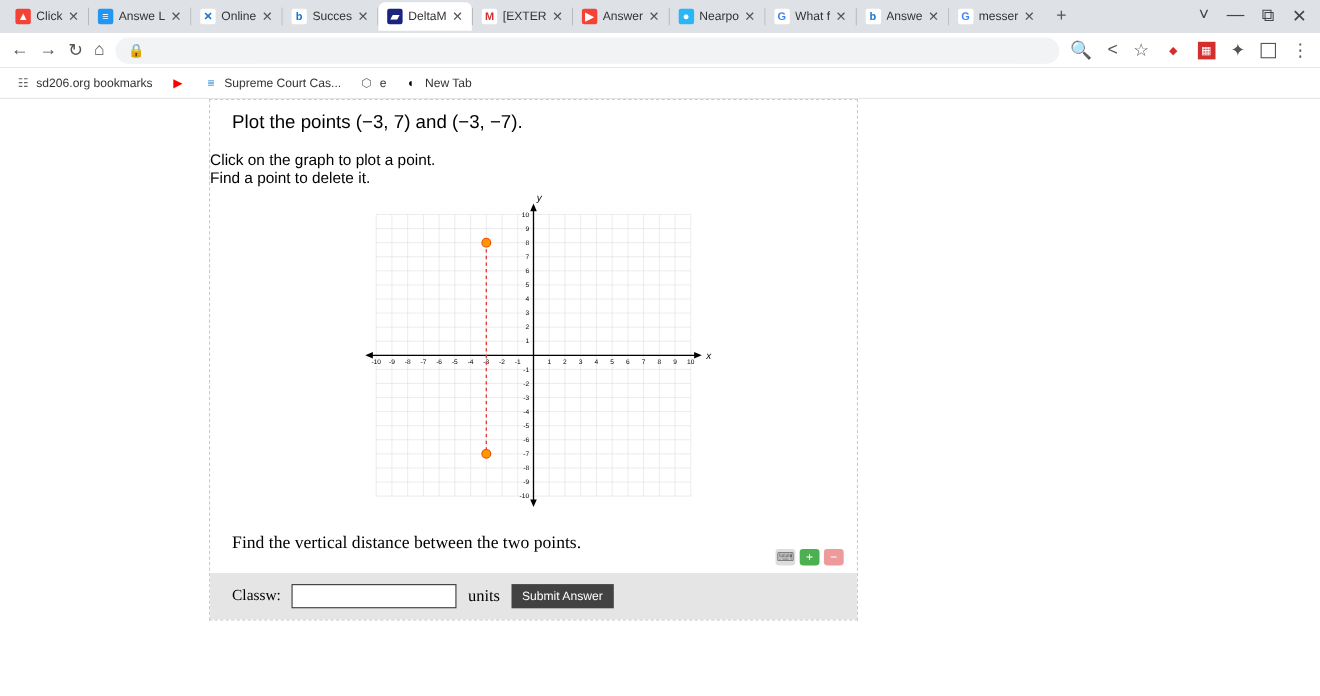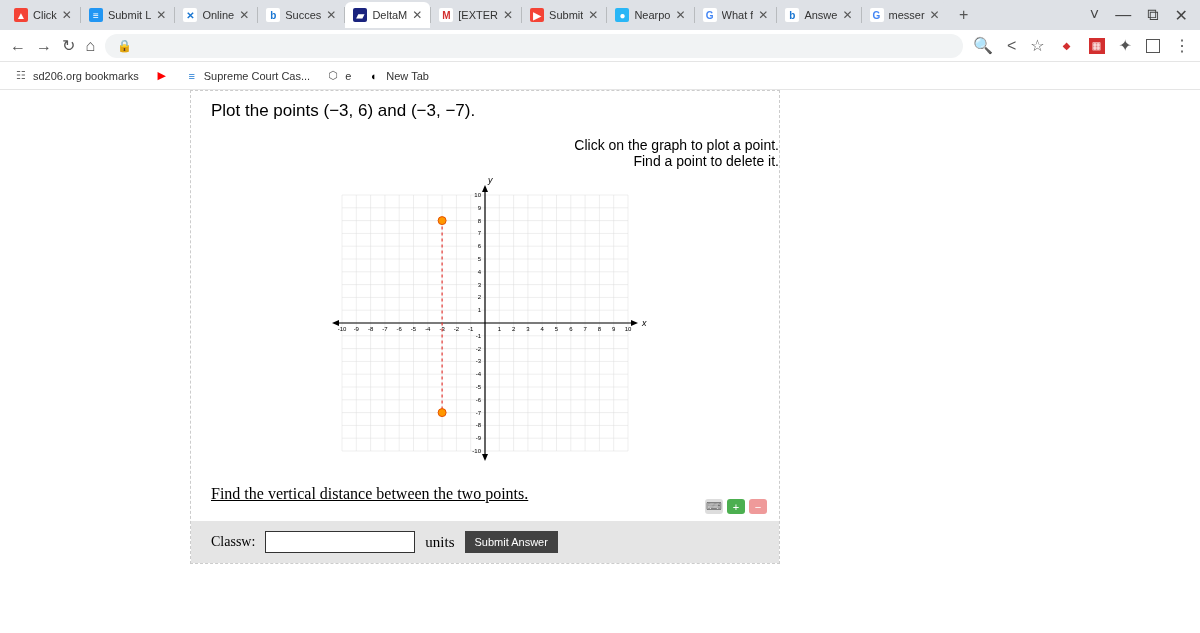--- a/index.html
+++ b/index.html
@@ -24,26 +24,26 @@
   .right-icons span, .right-icons svg { cursor: pointer; }
   .ext-icon { width: 16px; height: 16px; display: inline-flex; align-items: center; justify-content: center; font-size: 10px; }
   
   .bookmarks-bar { display: flex; align-items: center; height: 28px; background: #fff; padding: 0 14px; gap: 16px; border-bottom: 1px solid #e5e5e5; font-size: 11px; color: #333; }
   .bookmark-item { display: flex; align-items: center; gap: 5px; cursor: pointer; }
   .bm-icon { width: 14px; height: 14px; display: inline-flex; align-items: center; justify-content: center; }
   
   .content-area { height: calc(633px - 90px); overflow: hidden; position: relative; background: #fff; }
   .problem-panel { width: 590px; margin-left: 190px; border: 1px dashed #ccc; border-left: 1px dashed #ccc; border-right: 1px dashed #ccc; padding: 0; }
   .problem-title { font-family: 'Times New Roman', serif; font-size: 17px; padding: 10px 20px; }
-  .instructions { text-align: right; font-family: 'Times New Roman', serif; font-size: 14px; margin-top: 6px; }
+  .instructions { text-align: left; font-family: 'Times New Roman', serif; font-size: 14px; margin-top: 6px; }
   
   .graph-container { display: flex; justify-content: center; margin-top: 4px; position: relative; }
   .graph-svg { display: block; }
   
-  .question-text { font-family: 'Times New Roman', serif; font-size: 16px; padding: 12px 20px 18px; text-decoration: underline; }
+  .question-text { font-family: 'Times New Roman', serif; font-size: 16px; padding: 12px 20px 18px; }
   
   .answer-bar { background: #e5e5e5; display: flex; align-items: center; padding: 10px 20px; gap: 10px; position: relative; }
   .answer-label { font-family: 'Times New Roman', serif; font-size: 14px; }
   .answer-input { width: 150px; height: 22px; border: 1px solid #333; background: #fff; padding: 0 4px; }
   .units-label { font-family: 'Times New Roman', serif; font-size: 15px; }
   .submit-btn { background: #424242; color: #fff; font-size: 11px; padding: 5px 10px; border: none; cursor: pointer; }
   .float-controls { position: absolute; right: 12px; top: -22px; display: flex; gap: 4px; }
   .float-controls .ctrl { width: 18px; height: 15px; border-radius: 3px; display: flex; align-items: center; justify-content: center; font-size: 11px; cursor: pointer; }
   .ctrl.kb { background: #ddd; color: #666; }
   .ctrl.plus { background: #4caf50; color: #fff; }
@@ -54,21 +54,21 @@
 
 <div class="tab-strip">
     <div class="tab">
       <span class="favicon" style="background: rgb(244, 67, 54); color: rgb(255, 255, 255); font-weight: bold;">▲</span>
       <span class="title">Click</span>
       <span class="close">✕</span>
     </div>
     <div class="tab-sep"></div>
     <div class="tab">
       <span class="favicon" style="background: rgb(33, 150, 243); color: rgb(255, 255, 255); font-weight: bold;">≡</span>
-      <span class="title">Submit L</span>
+      <span class="title">Answe L</span>
       <span class="close">✕</span>
     </div>
     <div class="tab-sep"></div>
     <div class="tab">
       <span class="favicon" style="background: rgb(255, 255, 255); color: rgb(25, 118, 210); font-weight: bold;">✕</span>
       <span class="title">Online</span>
       <span class="close">✕</span>
     </div>
     <div class="tab-sep"></div>
     <div class="tab">
@@ -84,21 +84,21 @@
     </div>
     <div class="tab-sep"></div>
     <div class="tab">
       <span class="favicon" style="background: rgb(255, 255, 255); color: rgb(211, 47, 47); font-weight: bold;">M</span>
       <span class="title">[EXTER</span>
       <span class="close">✕</span>
     </div>
     <div class="tab-sep"></div>
     <div class="tab">
       <span class="favicon" style="background: rgb(244, 67, 54); color: rgb(255, 255, 255); font-weight: bold;">▶</span>
-      <span class="title">Submit</span>
+      <span class="title">Answer</span>
       <span class="close">✕</span>
     </div>
     <div class="tab-sep"></div>
     <div class="tab">
       <span class="favicon" style="background: rgb(41, 182, 246); color: rgb(255, 255, 255); font-weight: bold;">●</span>
       <span class="title">Nearpo</span>
       <span class="close">✕</span>
     </div>
     <div class="tab-sep"></div>
     <div class="tab">
@@ -165,21 +165,21 @@
     </div>
     <div class="bookmark-item">
       <span class="bm-icon" style="color: rgb(0, 0, 0);">◐</span>
       <span>New Tab</span>
     </div>
   </div>
 
 <div class="content-area">
   <div class="problem-panel">
     <div class="problem-title">
-      <span>Plot the points </span><span>(−3, 6)</span><span> and </span><span>(−3, −7)</span><span>.</span>
+      <span>Plot the points </span><span>(−3, 7)</span><span> and </span><span>(−3, −7)</span><span>.</span>
     </div>
     <div class="instructions">
       <div>Click on the graph to plot a point.</div>
       <div>Find a point to delete it.</div>
     </div>
     <div class="graph-container">
       <svg class="graph-svg" id="graph-svg" width="330" height="300">
           <line x1="22" y1="278" x2="22" y2="22" stroke="#ddd" stroke-width="0.5"></line>
           <line x1="36.3" y1="278" x2="36.3" y2="22" stroke="#ddd" stroke-width="0.5"></line>
           <line x1="50.6" y1="278" x2="50.6" y2="22" stroke="#ddd" stroke-width="0.5"></line>

